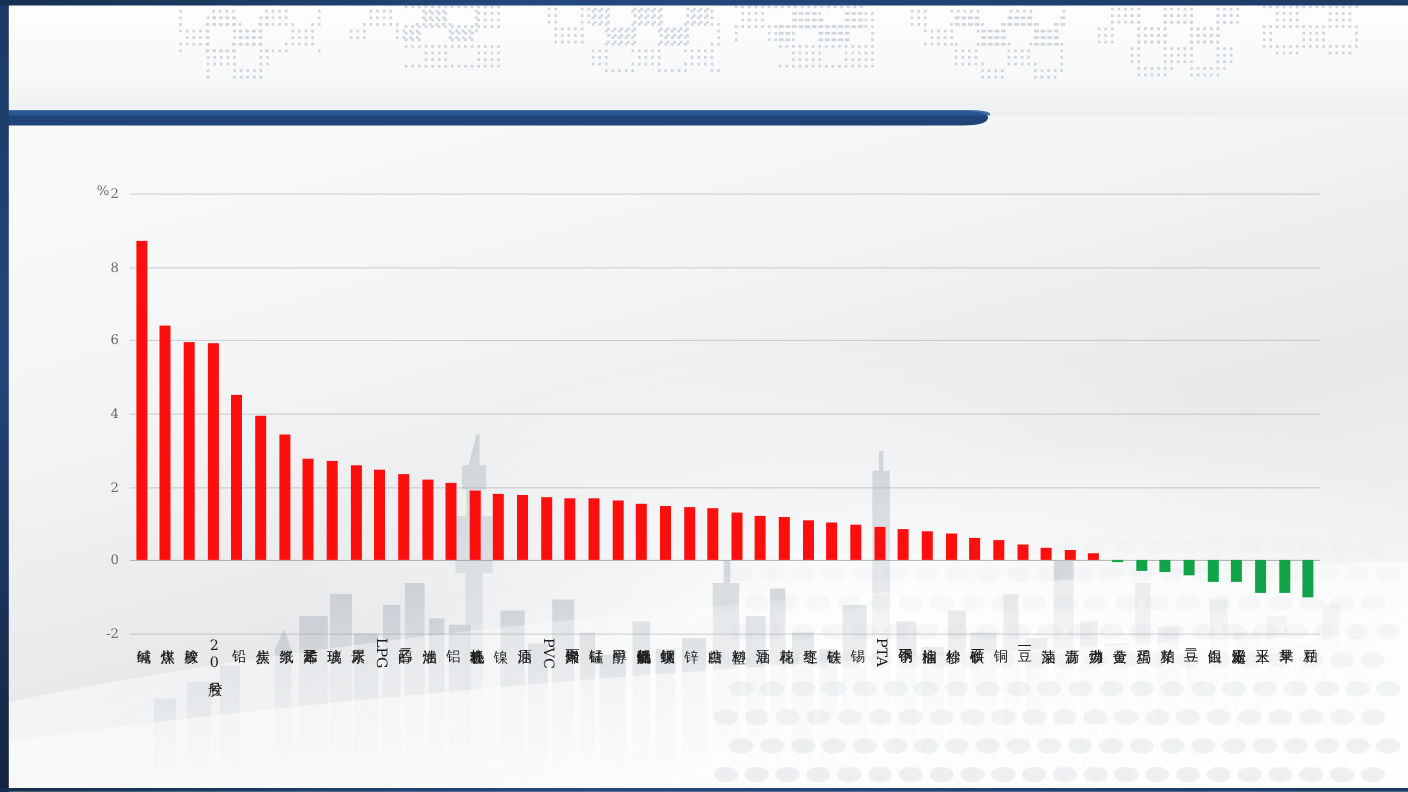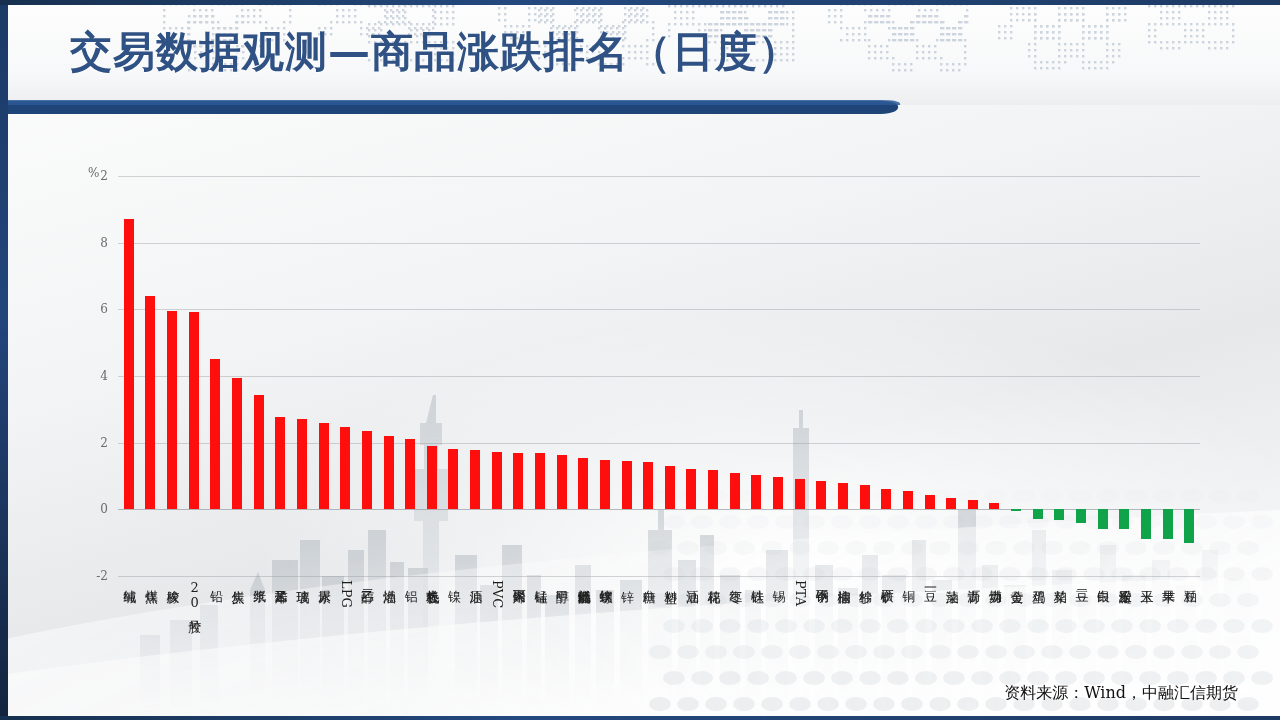--- a/index.html
+++ b/index.html
@@ -1379,23 +1379,20 @@
             <rect x="1110" y="52" width="2.4" height="2.4"></rect>
             <rect x="1140" y="52" width="2.4" height="2.4"></rect>
             <rect x="1146" y="52" width="2.4" height="2.4"></rect>
             <rect x="1152" y="52" width="2.4" height="2.4"></rect>
             <rect x="1158" y="52" width="2.4" height="2.4"></rect>
           </g>
       </g>
     </svg>
   </div>
 
-  <div class="title-wrap">
-    <div class="slide-title">交易数据观测—商品涨跌排名（日度）</div>
-  </div>
 
   <svg class="title-rule" viewBox="0 0 906 15" preserveAspectRatio="none">
     <path d="M0,1 L878,1 Q900,1 898,8 Q896,14 876,14 L0,14 Z" fill="#1f4478"></path>
     <path d="M0,0 L880,0 Q902,0 900,5 L0,5 Z" fill="#2d5a96" opacity="0.85"></path>
   </svg>
 
   <svg class="skyline" viewBox="0 0 1280 330" preserveAspectRatio="none">
     <defs>
       <linearGradient id="skyg" x1="0" y1="0" x2="0" y2="1">
         <stop offset="0%" stop-color="#aab2ba" stop-opacity="0.55"></stop>
@@ -1779,14 +1776,13 @@
         <div class="xlabel" style="left: 933.84px;">菜粕</div>
         <div class="xlabel" style="left: 955.48px;">豆二</div>
         <div class="xlabel" style="left: 977.12px;">白银</div>
         <div class="xlabel" style="left: 998.76px;">玉米淀粉</div>
         <div class="xlabel" style="left: 1020.4px;">玉米</div>
         <div class="xlabel" style="left: 1042.04px;">苹果</div>
         <div class="xlabel" style="left: 1063.68px;">豆粕</div>
       </div>
   </div>
 
-  <div class="source">资料来源：Wind，中融汇信期货</div>
 </div>
 
 </body></html>

